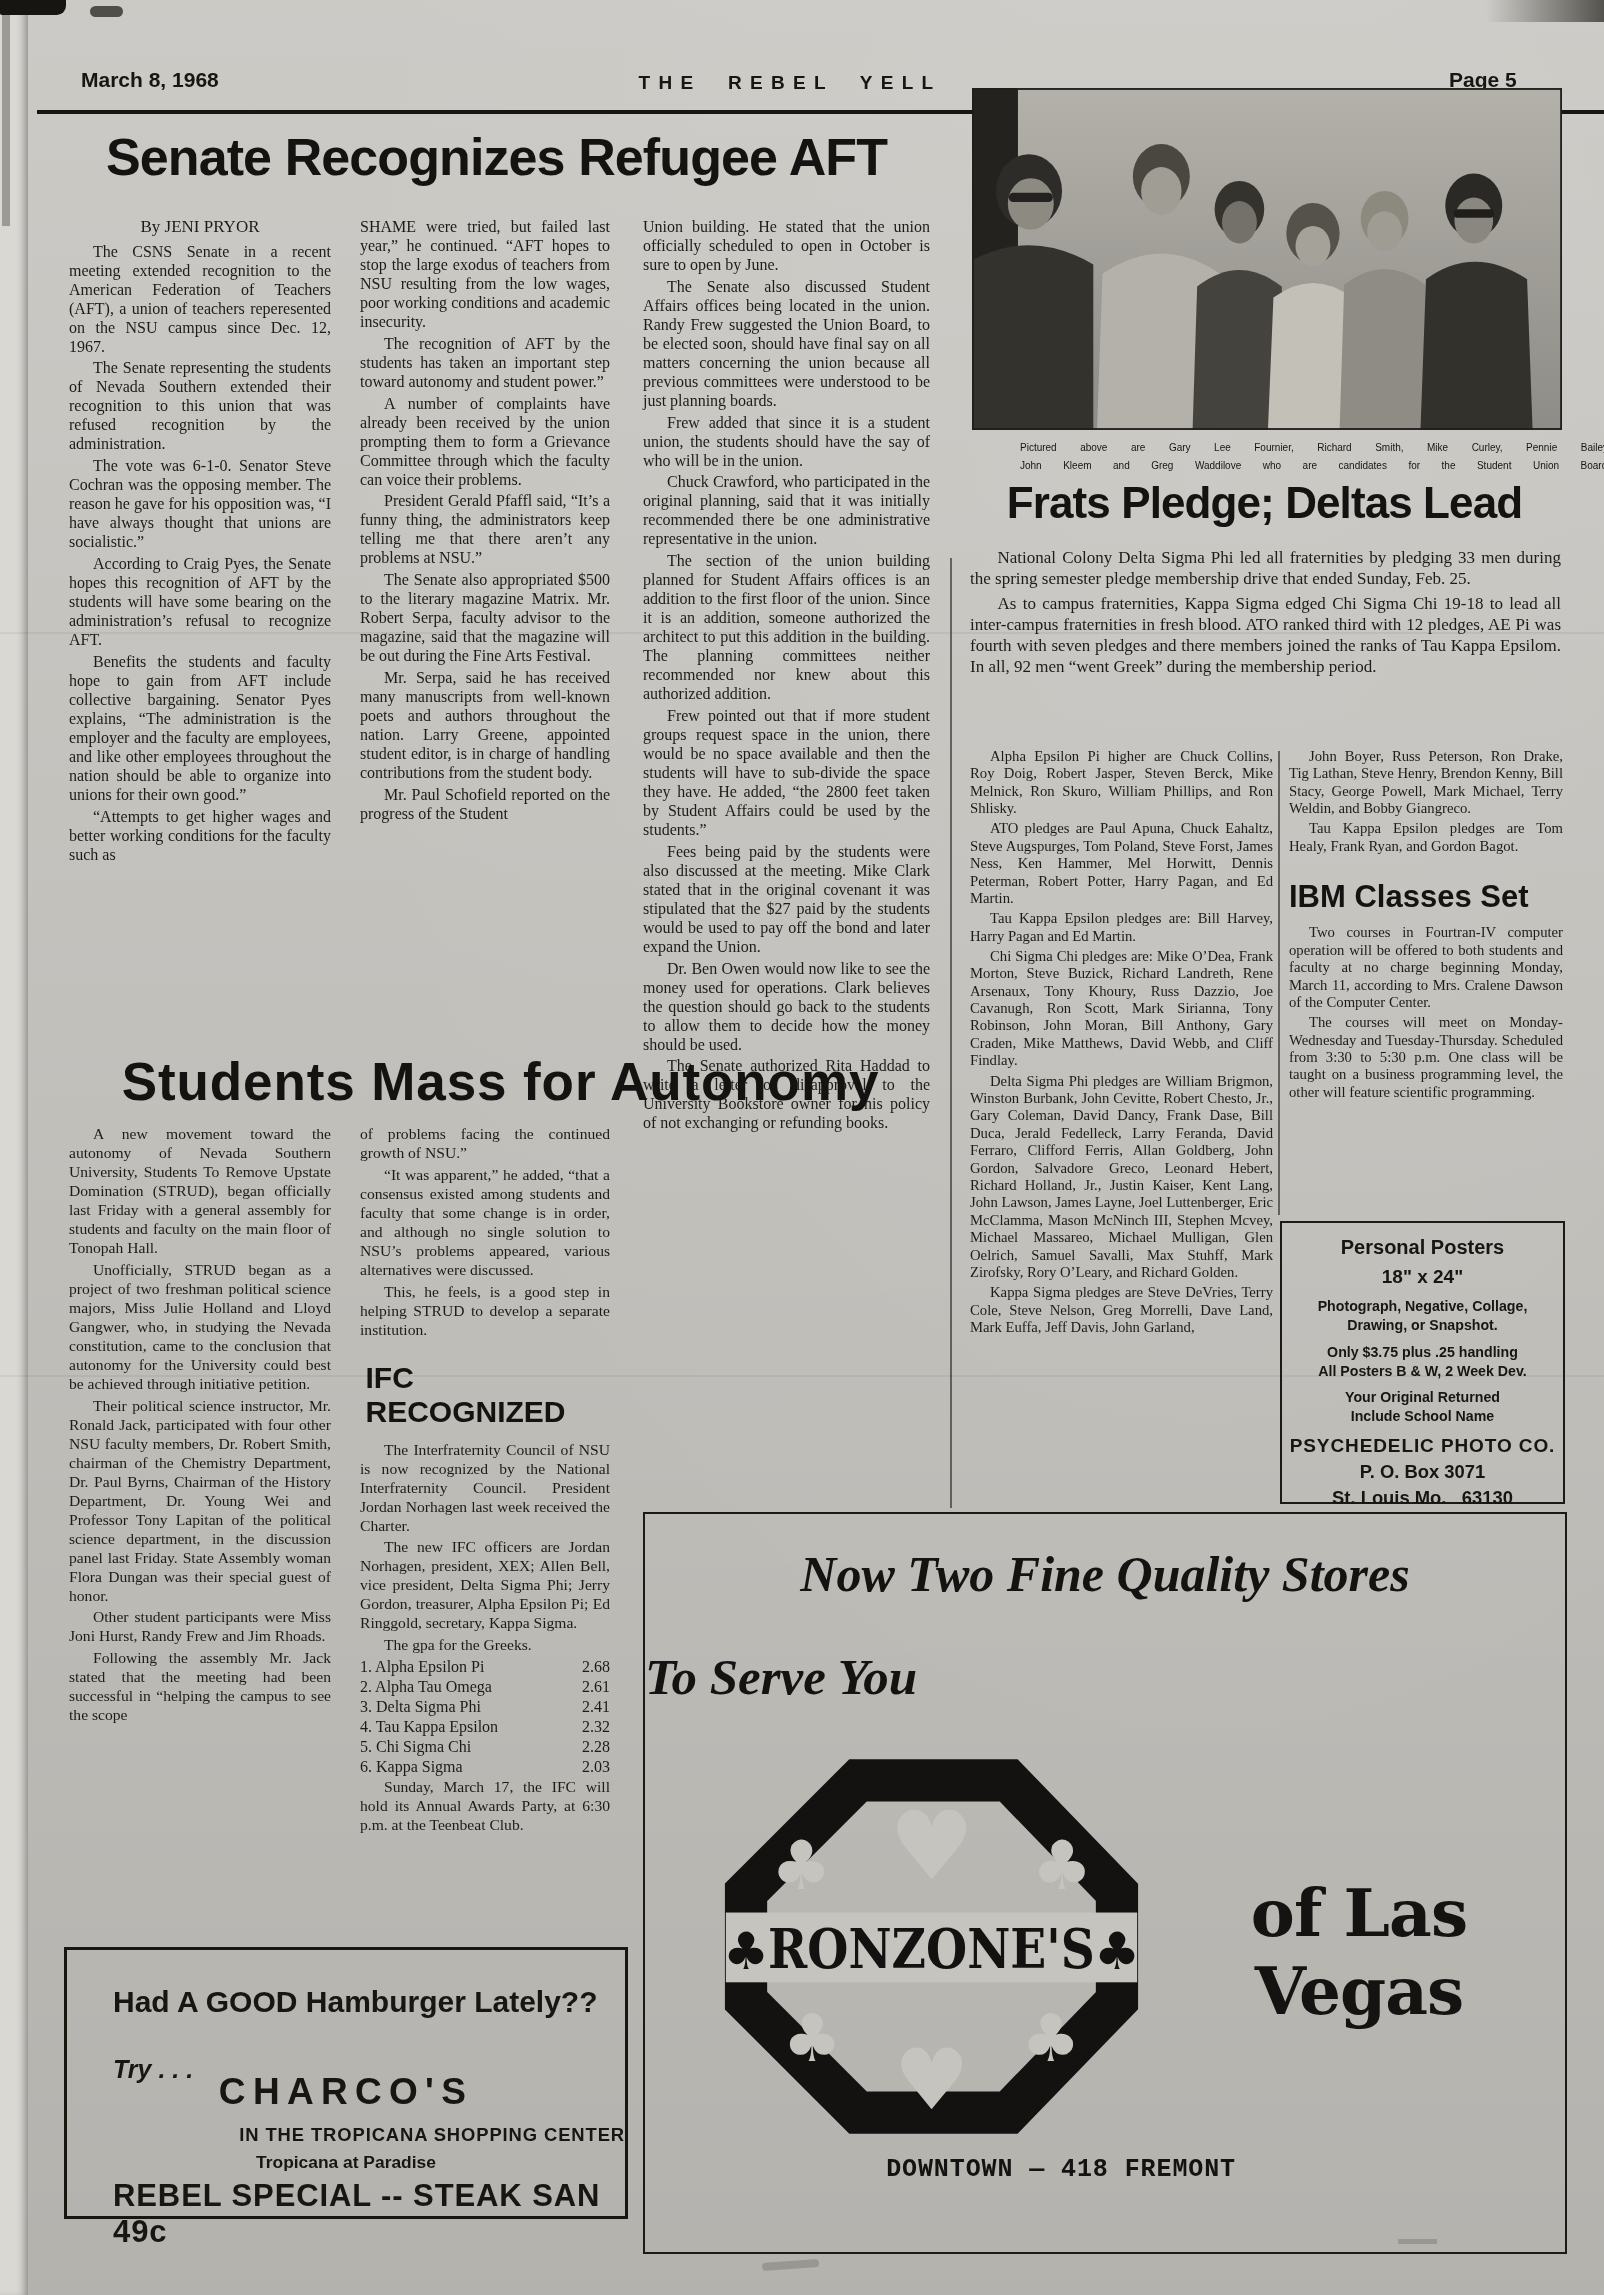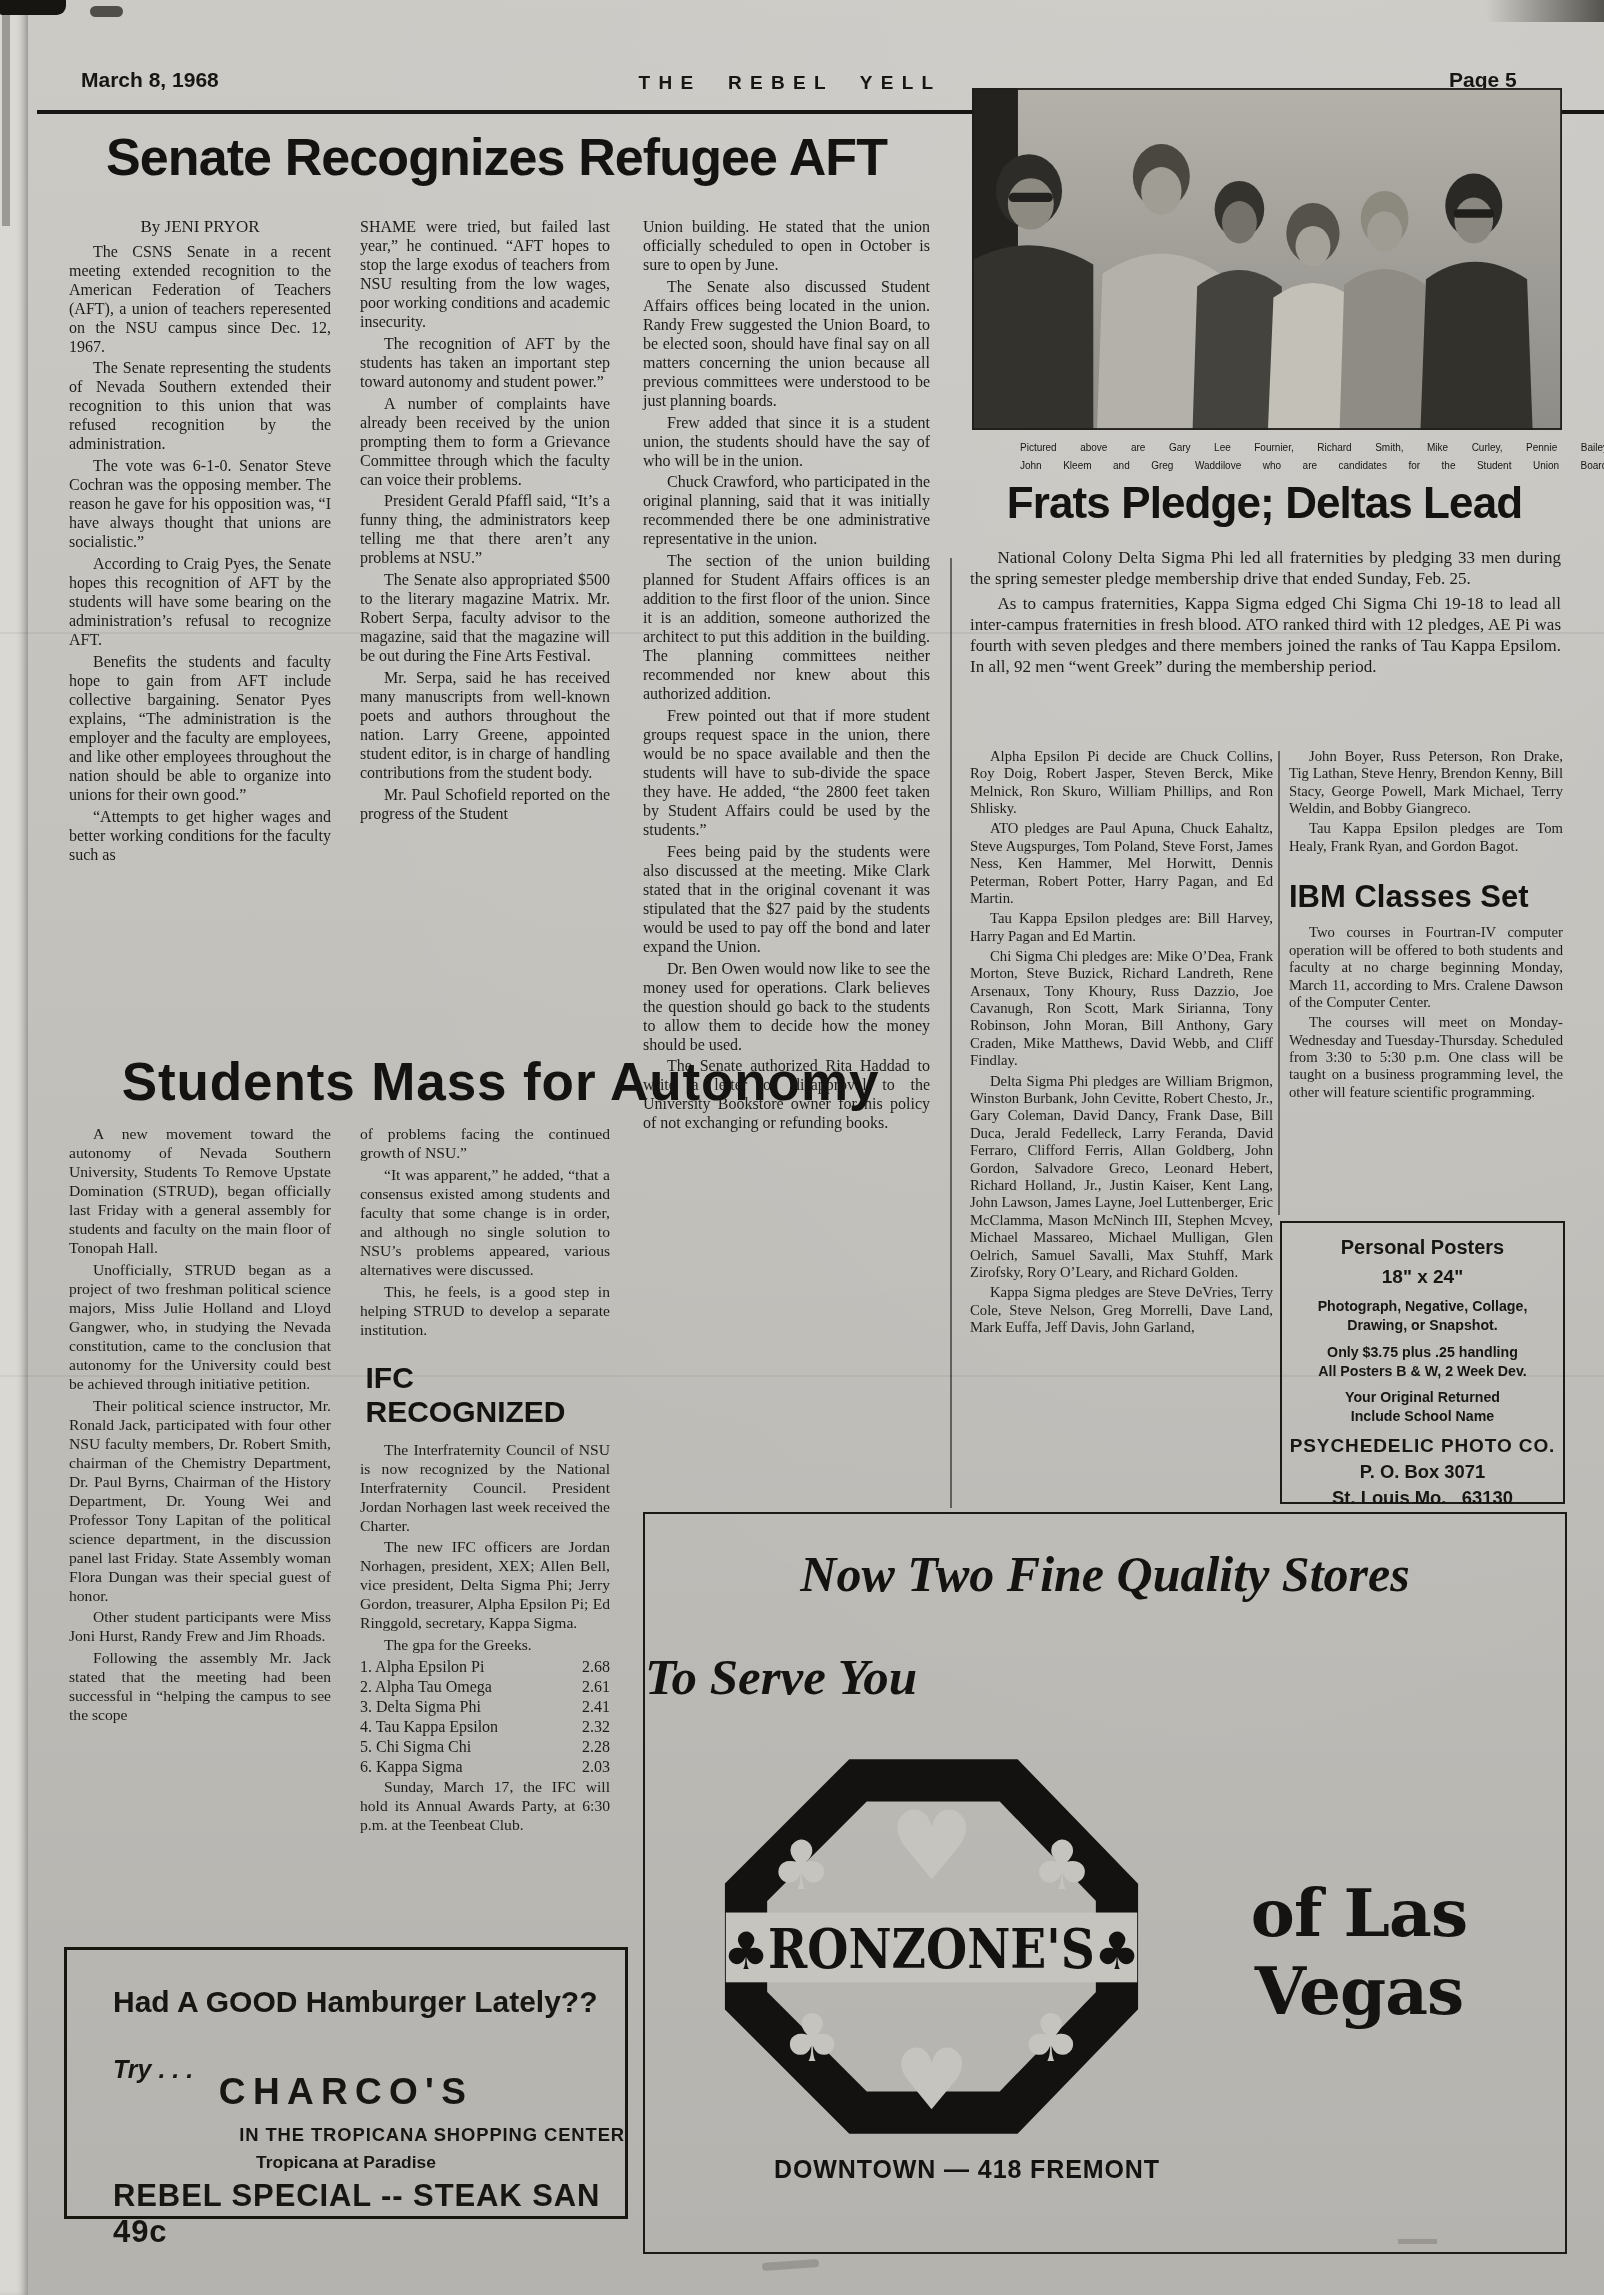--- a/index.html
+++ b/index.html
@@ -95,22 +95,22 @@
 
   .ronzones-box{position:absolute;left:643px;top:1512px;width:924px;height:742px;box-sizing:border-box;
     border:2.8px solid #1b1a17;color:#141311;}
   .rz-head1{position:absolute;left:0;top:31px;width:100%;text-align:center;
     font-family:"Liberation Serif", serif;font-style:italic;font-weight:bold;font-size:50px;}
   .rz-head2{position:absolute;left:0;top:134px;width:100%;text-align:left;
     font-family:"Liberation Serif", serif;font-style:italic;font-weight:bold;font-size:51px;}
   .rz-logo{position:absolute;left:79px;top:244px;}
   .rz-tagline{position:absolute;left:503px;top:360px;width:422px;text-align:center;
     font-family:"DejaVu Serif", serif;font-weight:bold;font-size:66px;letter-spacing:-0.9px;}
-  .rz-loc1{position:absolute;left:53px;top:641px;width:538px;text-align:center;
-    font-family:Liberation Sans, sans-serif;font-weight:bold;font-size:25px;letter-spacing:0.9px;}
+  .rz-loc1{position:absolute;left:53px;top:641px;width:538px;text-align:right;
+    font-family:Liberation Mono, monospace;font-weight:bold;font-size:25px;letter-spacing:0.9px;}
   .rz-loc2{position:absolute;left:53px;top:685px;width:538px;text-align:center;
     font-family:"Liberation Sans", sans-serif;font-weight:bold;font-size:25px;letter-spacing:0.9px;}
 </style>
 </head>
 <body>
 
 <div class="page">
   <div class="left-strip"></div>
   <div class="smudge s1"></div>
   <div class="smudge s2"></div>
@@ -206,21 +206,21 @@
     <div class="cap-line">Pictured above are Gary Lee Fournier, Richard Smith, Mike Curley, Pennie Bailey,</div>
     <div class="cap-line">John Kleem and Greg Waddilove who are candidates for the Student Union Board.</div>
   </div>
 
   <h2 class="headline frats-headline">Frats Pledge; Deltas Lead</h2>
   <div class="frats-lead">
     <p>National Colony Delta Sigma Phi led all fraternities by pledging 33 men during the spring semester pledge membership drive that ended Sunday, Feb. 25.</p>
     <p>As to campus fraternities, Kappa Sigma edged Chi Sigma Chi 19-18 to lead all inter-campus fraternities in fresh blood.  ATO ranked third with 12 pledges, AE Pi was fourth with seven pledges and there members joined the ranks of Tau Kappa Epsilom.  In all, 92 men “went Greek” during the membership period.</p>
   </div>
   <div class="col frats-col1">
-    <p>Alpha Epsilon Pi decide are Chuck Collins, Roy Doig, Robert Jasper, Steven Berck, Mike Melnick, Ron Skuro, William Phillips, and Ron Shlisky.</p>
+    <p>Alpha Epsilon Pi higher are Chuck Collins, Roy Doig, Robert Jasper, Steven Berck, Mike Melnick, Ron Skuro, William Phillips, and Ron Shlisky.</p>
     <p>ATO pledges are Paul Apuna, Chuck Eahaltz, Steve Augspurges, Tom Poland, Steve Forst, James Ness, Ken Hammer, Mel Horwitt, Dennis Peterman, Robert Potter, Harry Pagan, and Ed Martin.</p>
     <p>Tau Kappa Epsilon pledges are: Bill Harvey, Harry Pagan and Ed Martin.</p>
     <p>Chi Sigma Chi pledges are: Mike O’Dea, Frank Morton, Steve Buzick, Richard Landreth, Rene Arsenaux, Tony Khoury, Russ Dazzio, Joe Cavanugh, Ron Scott, Mark Sirianna, Tony Robinson, John Moran, Bill Anthony, Gary Craden, Mike Matthews, David Webb, and Cliff Findlay.</p>
     <p>Delta Sigma Phi pledges are William Brigmon, Winston Burbank, John Cevitte, Robert Chesto, Jr., Gary Coleman, David Dancy, Frank Dase, Bill Duca, Jerald Fedelleck, Larry Feranda, David Ferraro, Clifford Ferris, Allan Goldberg, John Gordon, Salvadore Greco, Leonard Hebert, Richard Holland, Jr., Justin Kaiser, Kent Lang, John Lawson, James Layne, Joel Luttenberger, Eric McClamma, Mason McNinch III, Stephen Mcvey, Michael Massareo, Michael Mulligan, Glen Oelrich, Samuel Savalli, Max Stuhff, Mark Zirofsky, Rory O’Leary, and Richard Golden.</p>
     <p>Kappa Sigma pledges are Steve DeVries, Terry Cole, Steve Nelson, Greg Morrelli, Dave Land, Mark Euffa, Jeff Davis, John Garland,</p>
   </div>
   <div class="col frats-col2">
     <p class="noindent">John Boyer, Russ Peterson, Ron Drake, Tig Lathan, Steve Henry, Brendon Kenny, Bill Stacy, George Powell, Mark Michael, Terry Weldin, and Bobby Giangreco.</p>
     <p>Tau Kappa Epsilon pledges are Tom Healy, Frank Ryan, and Gordon Bagot.</p>
     <h3 class="sub-headline ibm-headline">IBM Classes Set</h3>

